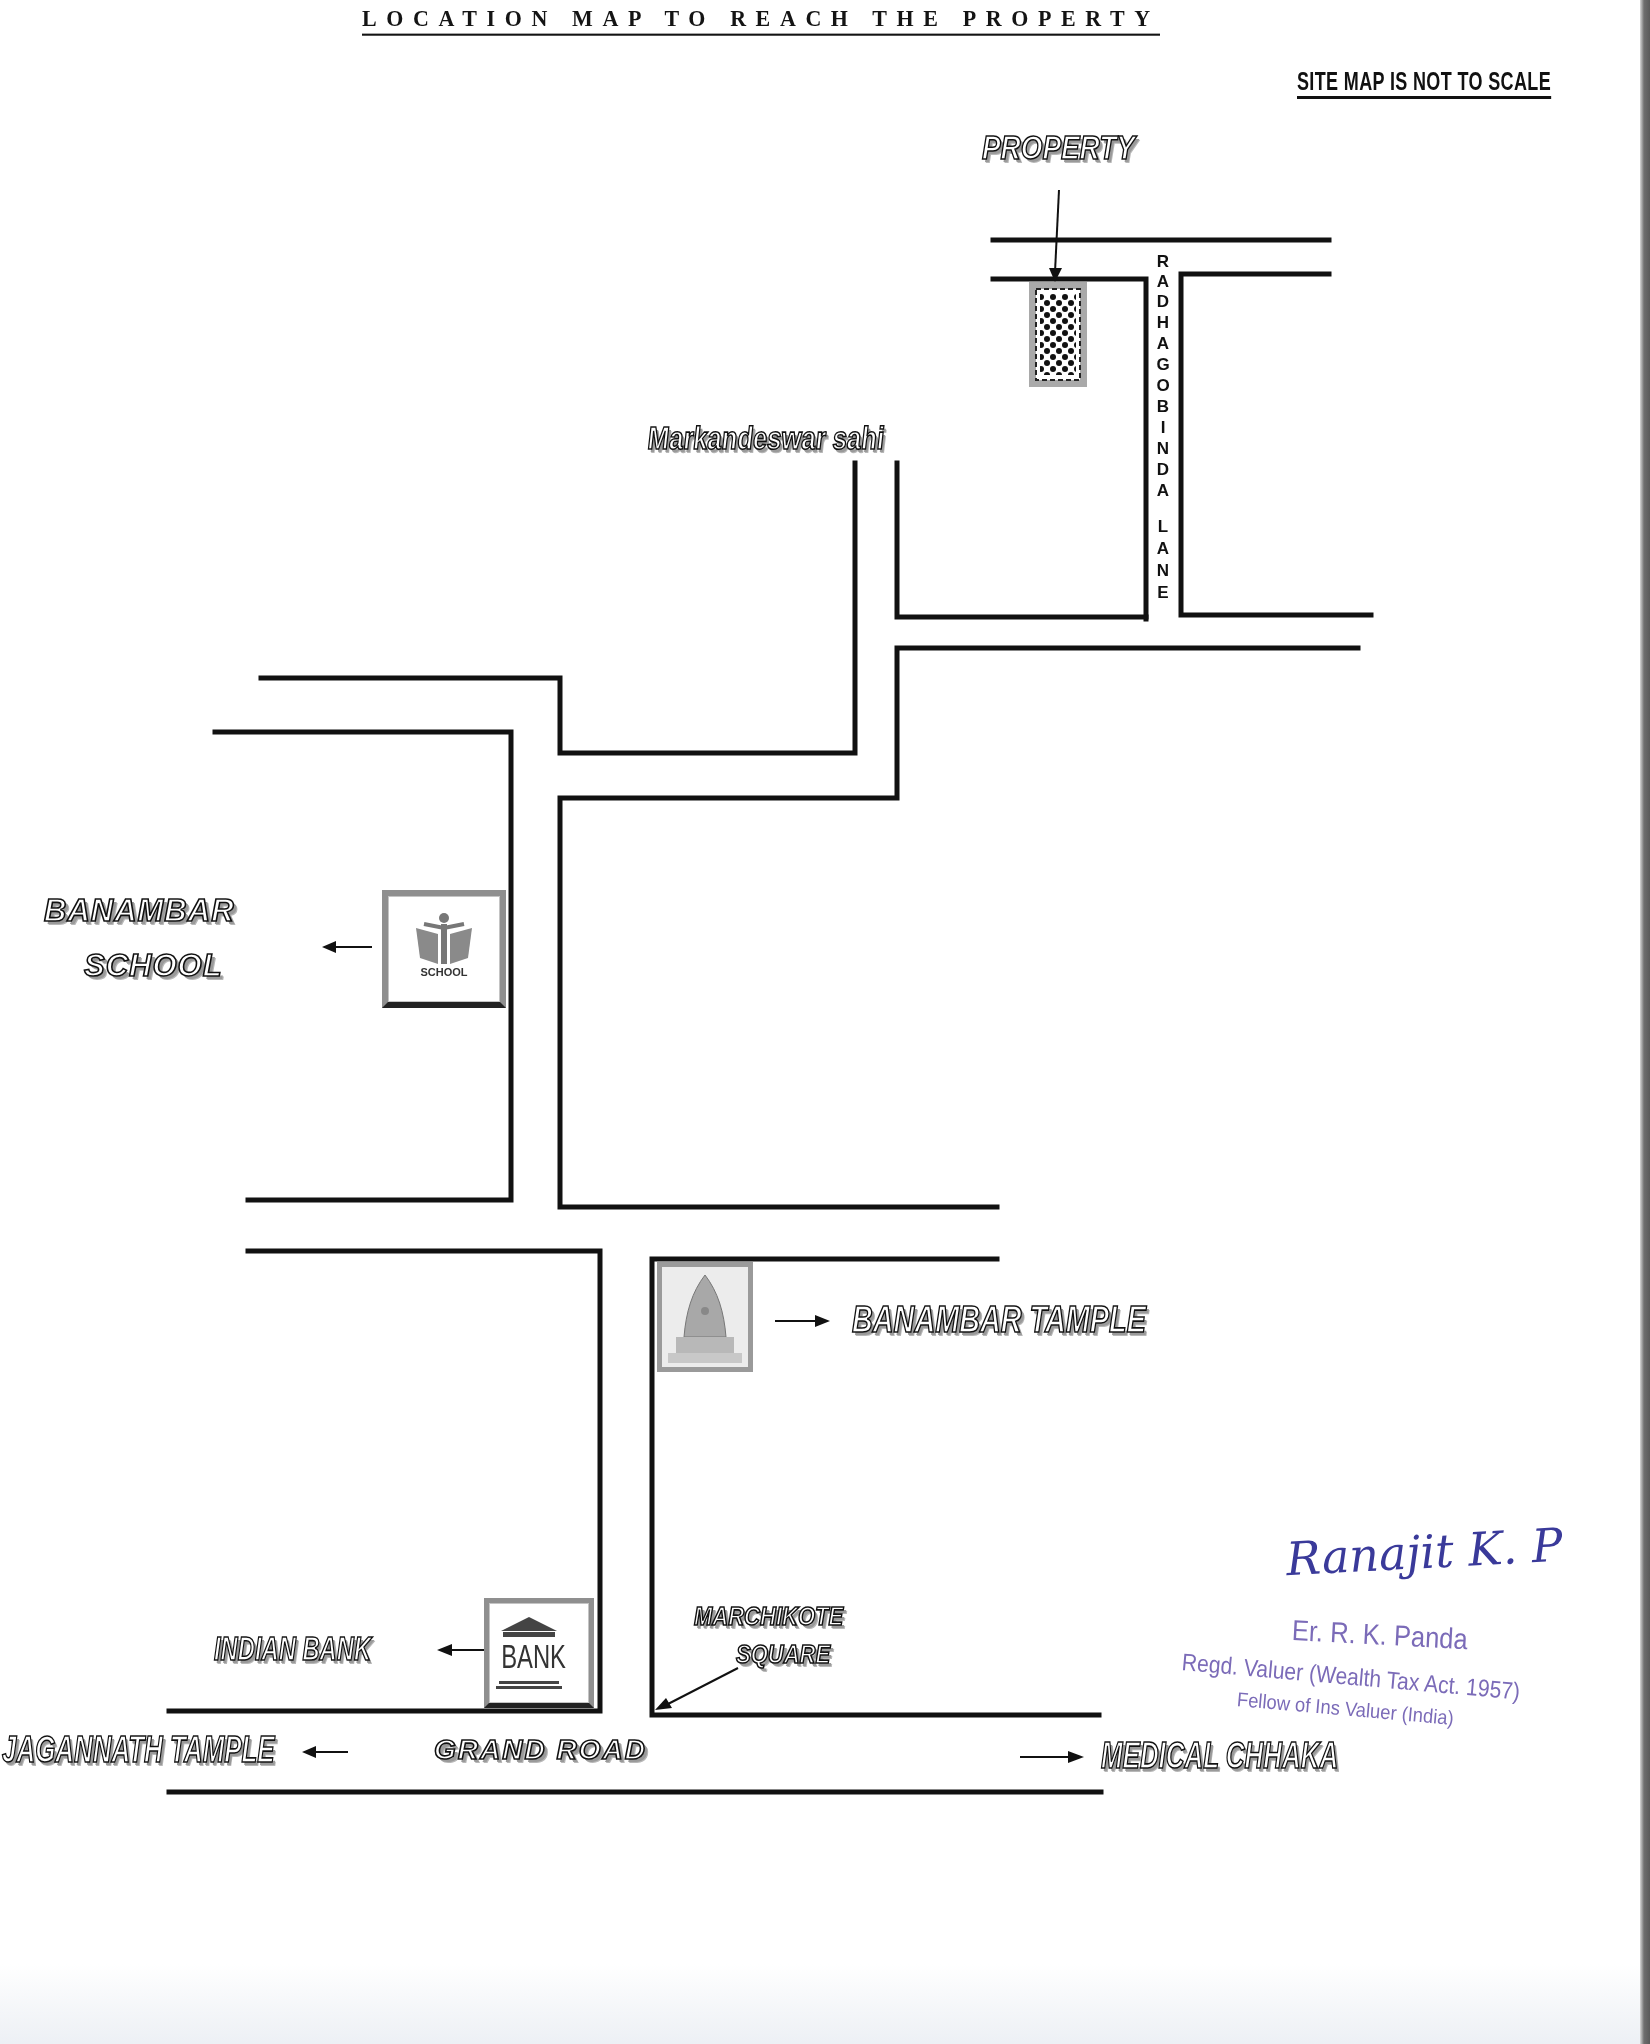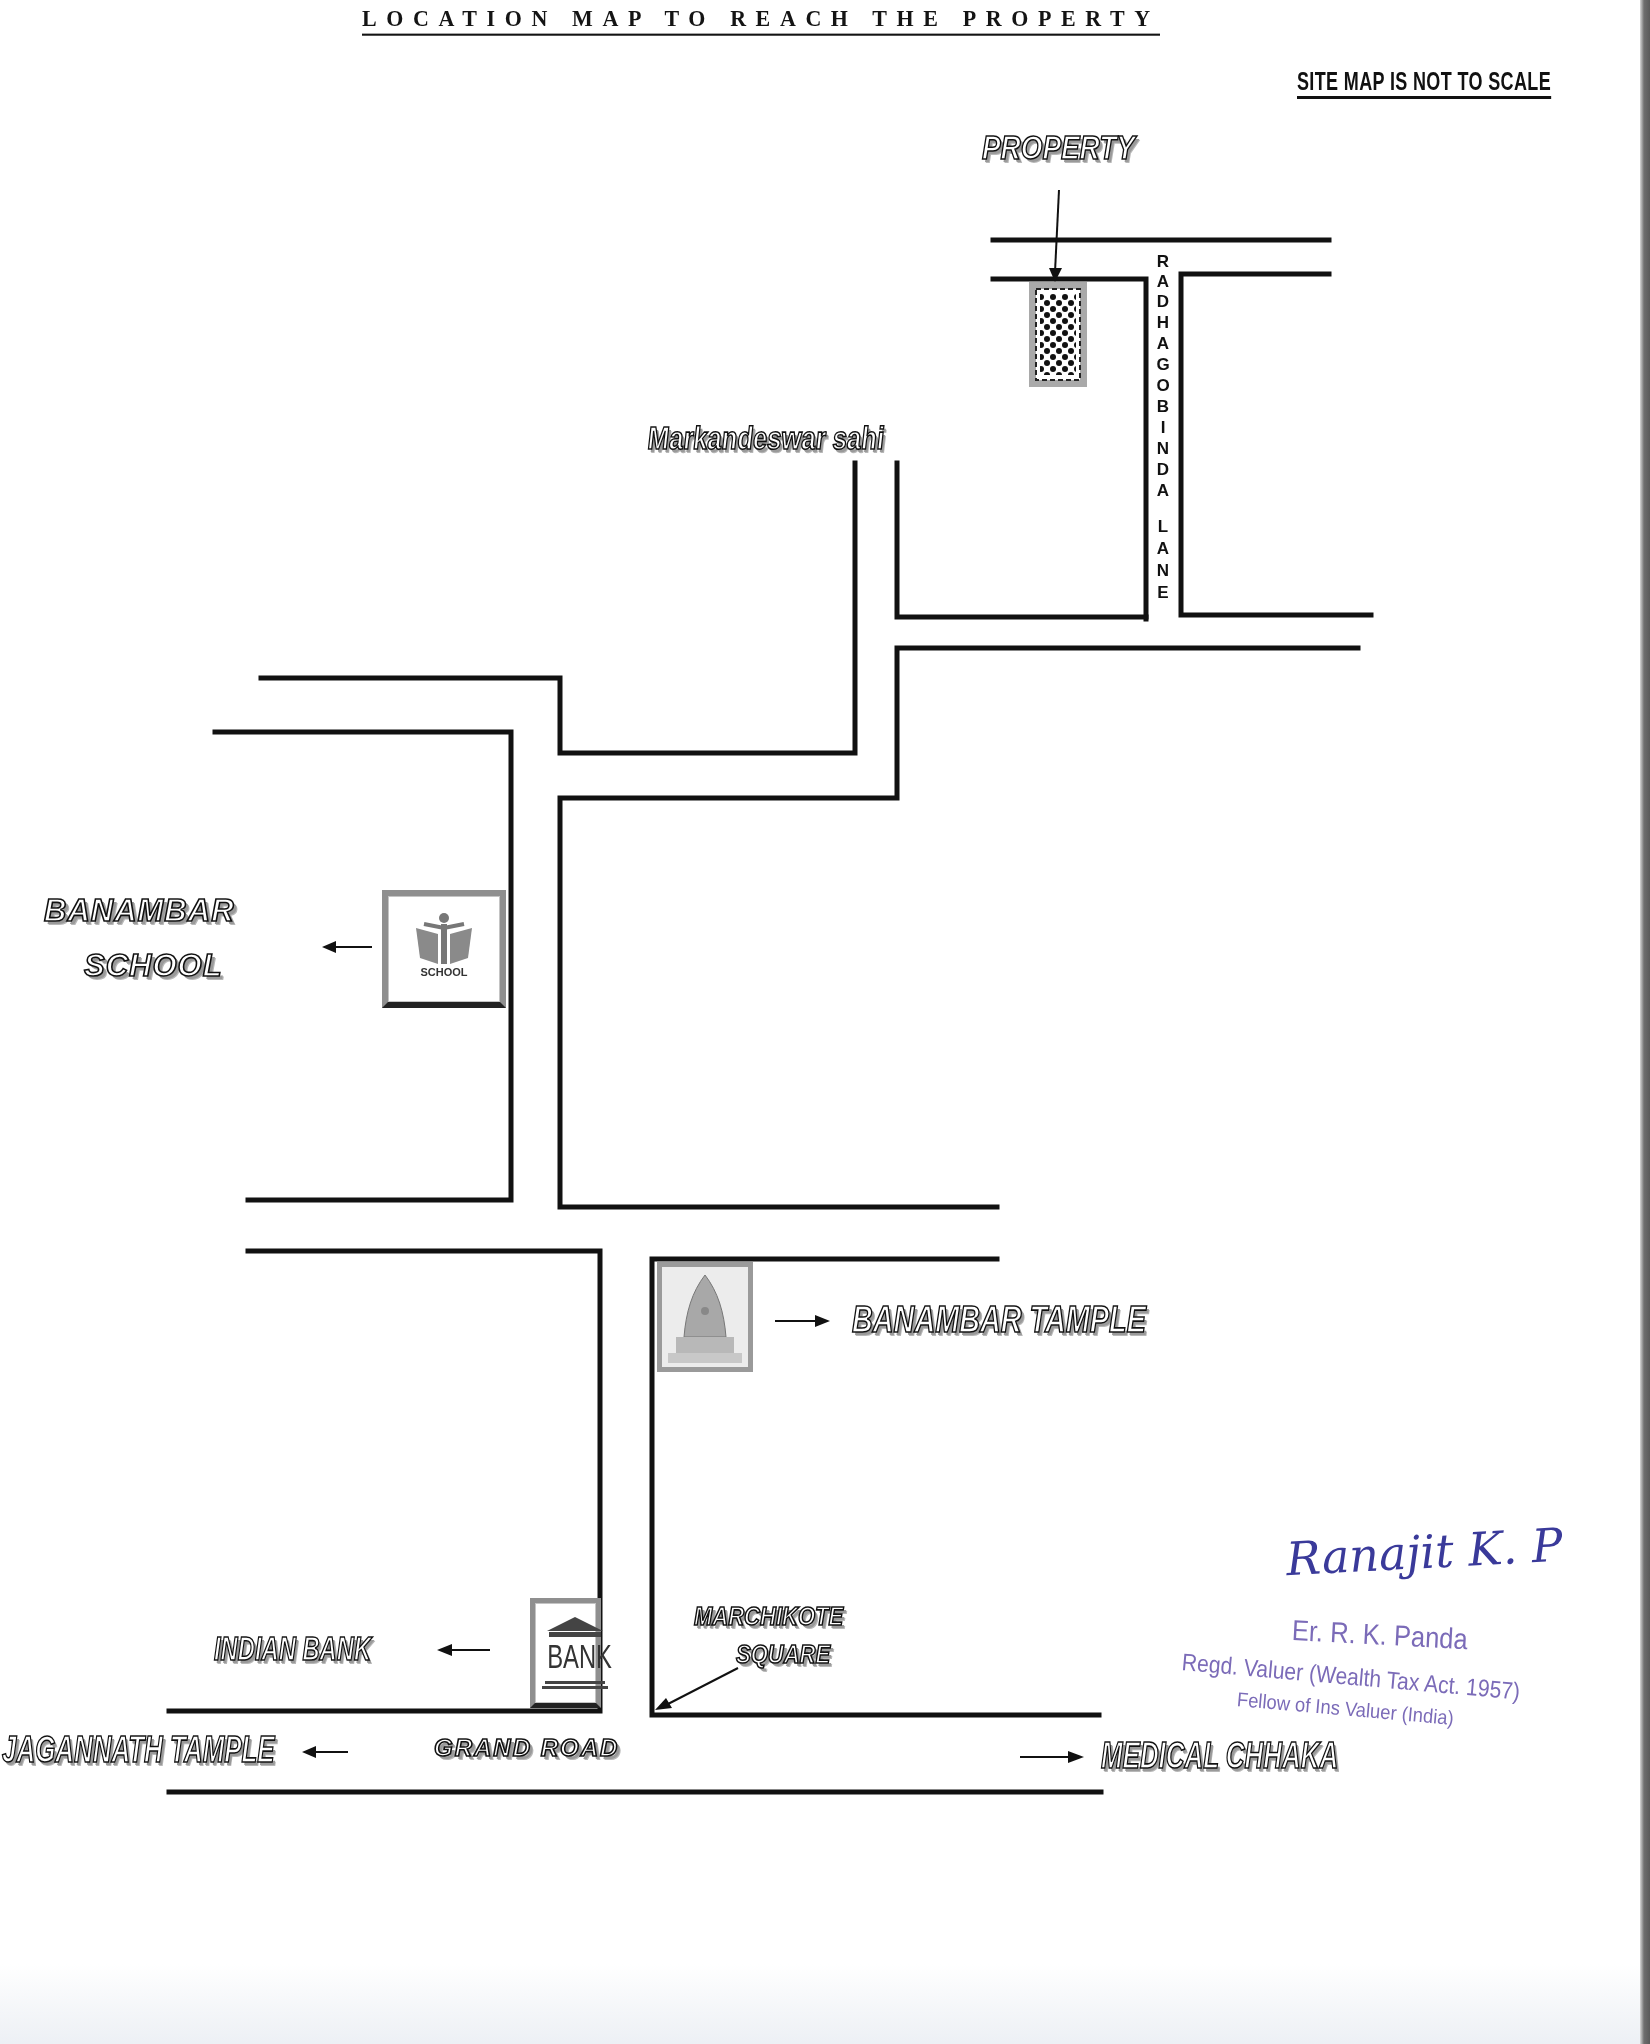--- a/index.html
+++ b/index.html
@@ -144,21 +144,21 @@
 <div class="outline-label" style="left:44px;top:893px;font-size:31px;letter-spacing:1px;">BANAMBAR</div>
 <div class="outline-label" style="left:84px;top:948px;font-size:31px;letter-spacing:1px;">SCHOOL</div>
 
 <div class="outline-label condensed" style="left:852px;top:1299px;font-size:36px;transform:scaleX(0.80);">BANAMBAR TAMPLE</div>
 
 <div class="outline-label condensed" style="left:214px;top:1630px;font-size:33px;transform:scaleX(0.72);">INDIAN BANK</div>
 
 <div class="outline-label condensed" style="left:694px;top:1602px;font-size:25px;transform:scaleX(0.88);">MARCHIKOTE</div>
 <div class="outline-label condensed" style="left:736px;top:1640px;font-size:25px;transform:scaleX(0.88);">SQUARE</div>
 
-<div class="outline-label" style="left:434px;top:1734px;font-size:24px;letter-spacing:2px;">GRAND ROAD</div>
+<div class="outline-label" style="left:434px;top:1734px;font-size:28px;letter-spacing:2px;">GRAND ROAD</div>
 
 <div class="outline-label condensed" style="left:2px;top:1729px;font-size:36px;transform:scaleX(0.72);">JAGANNATH TAMPLE</div>
 
 <div class="outline-label condensed" style="left:1101px;top:1735px;font-size:36px;transform:scaleX(0.72);">MEDICAL CHHAKA</div>
 
 <div class="icon-box" style="left:382px;top:890px;width:124px;height:118px;border-bottom-color:#222;">
   <svg width="112" height="106" style="position:absolute;left:0;top:0;">
     <path d="M28,32 L50,38 L50,68 L32,62 Z" fill="#8a8a8a"></path>
     <path d="M84,32 L62,38 L62,68 L80,62 Z" fill="#8a8a8a"></path>
     <circle cx="56" cy="22" r="5" fill="#777"></circle>
@@ -171,21 +171,21 @@
 <div class="icon-box" style="left:657px;top:1262px;width:96px;height:110px;border-width:5px;border-color:#9a9a9a;">
   <svg width="86" height="100" style="position:absolute;left:0;top:0;">
     <rect x="0" y="0" width="86" height="100" fill="#ececec"></rect>
     <path d="M43,8 C30,25 24,45 22,70 L64,70 C62,45 56,25 43,8 Z" fill="#a8a8a8" stroke="#777" stroke-width="1"></path>
     <rect x="14" y="70" width="58" height="16" fill="#b8b8b8"></rect>
     <rect x="6" y="86" width="74" height="10" fill="#c8c8c8"></rect>
     <circle cx="43" cy="44" r="4" fill="#888"></circle>
   </svg>
 </div>
 
-<div class="icon-box" style="left:530px;top:1598px;width:71px;height:110px;border-width:5px;border-bottom-color:#222;">
+<div class="icon-box" style="left:484px;top:1598px;width:110px;height:110px;border-width:5px;border-bottom-color:#222;">
   <svg width="81" height="100" style="position:absolute;left:0;top:0;">
     <polygon points="40,14 12,28 68,28" fill="#444"></polygon>
     <rect x="14" y="29" width="52" height="5" fill="#444"></rect>
     <rect x="10" y="78" width="60" height="3" fill="#444"></rect>
     <rect x="7" y="83" width="66" height="3" fill="#444"></rect>
   </svg>
   <div style="position:absolute;left:0;width:81px;top:34px;text-align:center;font-size:34px;color:#333;font-family:'Liberation Sans',sans-serif;transform:scaleX(0.7);">BANK</div>
 </div>
 
 <div class="signature">Ranajit K. P</div>

